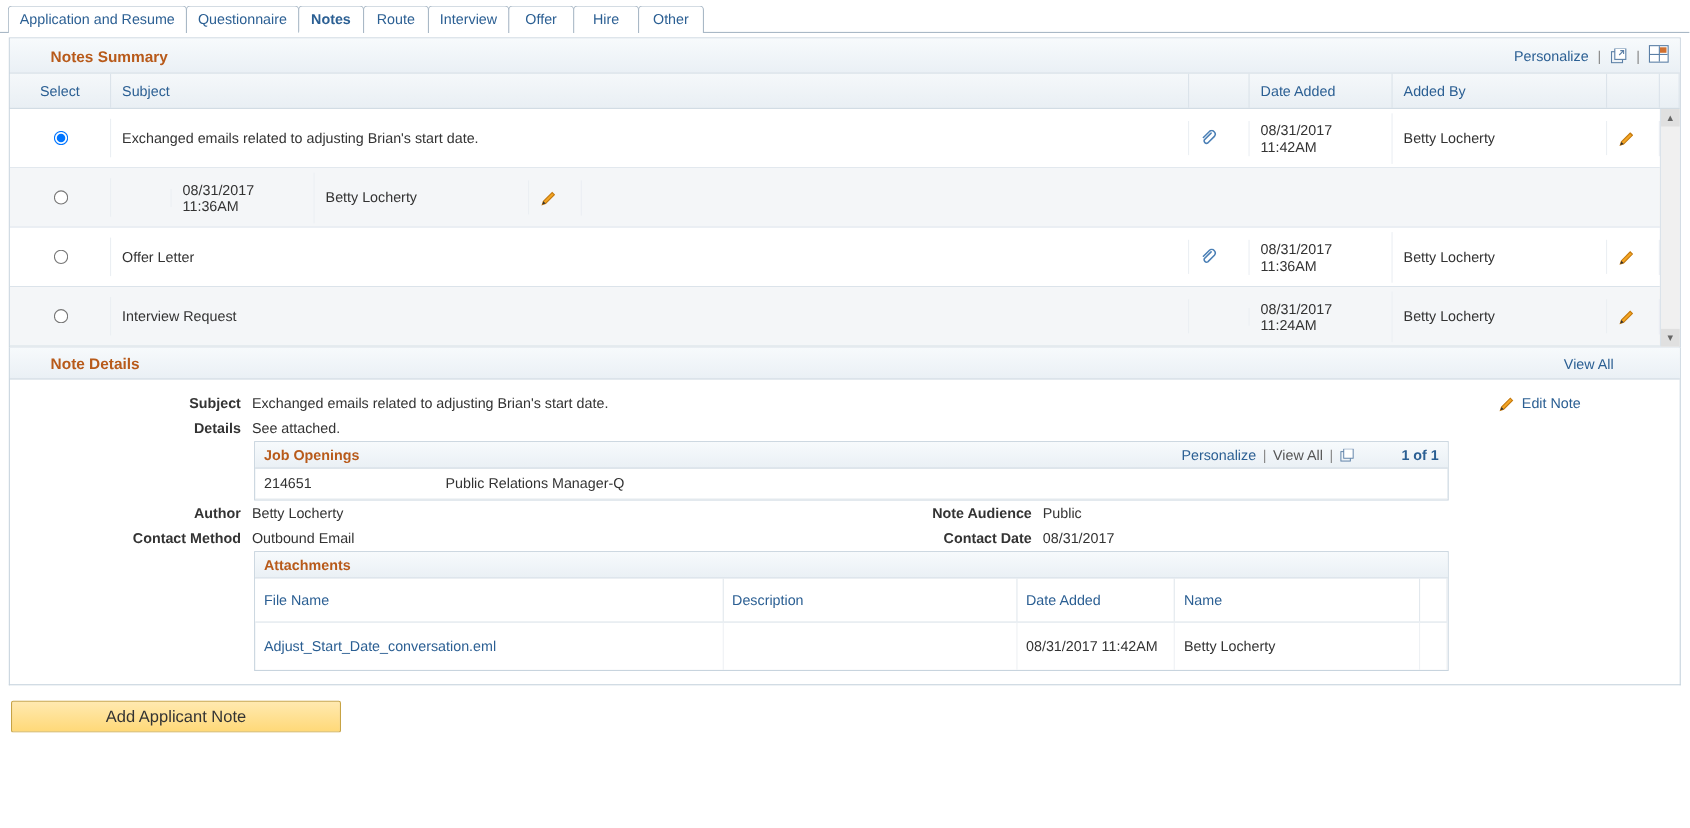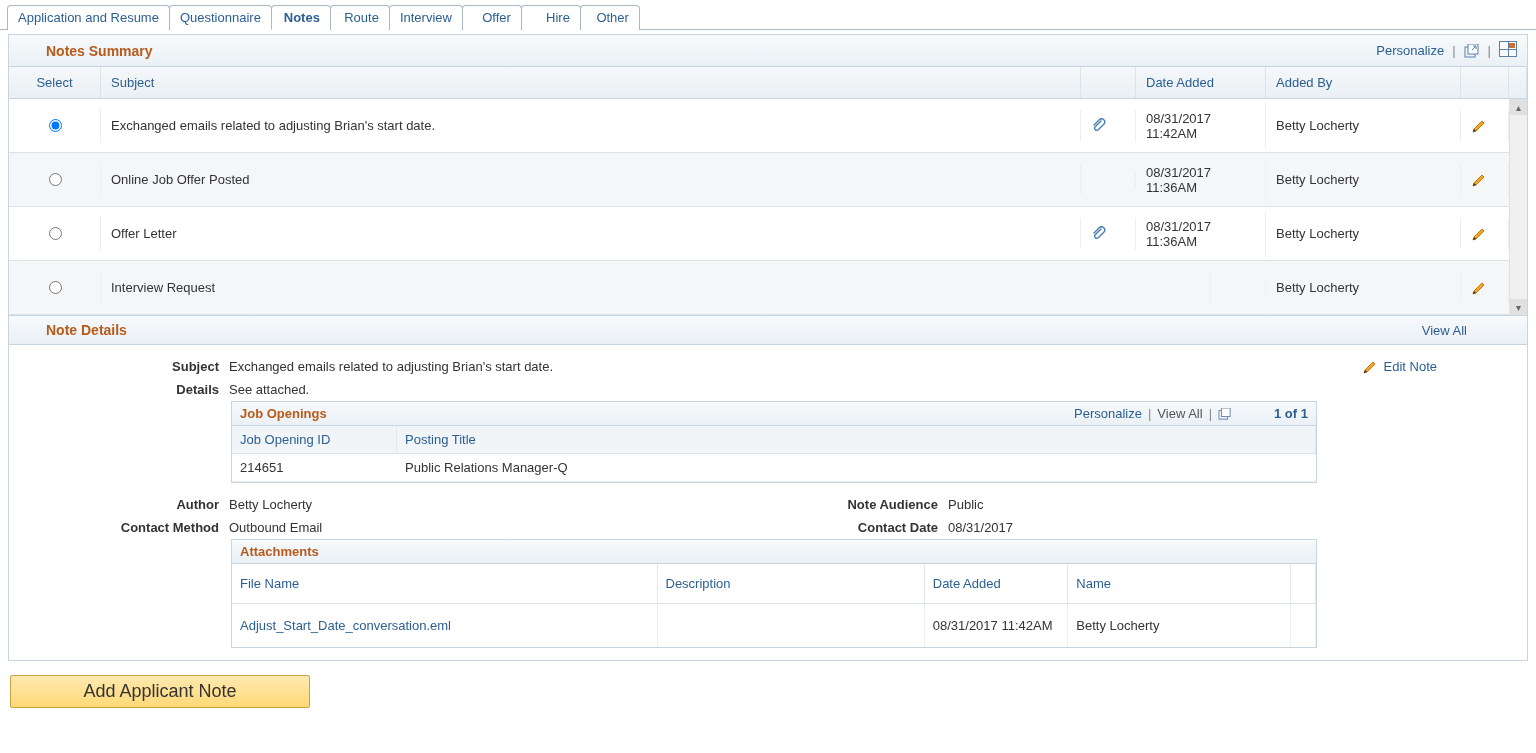--- a/index.html
+++ b/index.html
@@ -22,21 +22,21 @@
     padding: 4px 10px;
     margin-right: 0;
     margin-left: -1px;
     color: #2b5f93;
     cursor: pointer;
     position: relative;
     top: 1px;
     border-top-left-radius: 4px;
     border-top-right-radius: 4px;
     min-width: 60px;
-    text-align: right;
+    text-align: center;
   }
   .tab.selected {
     background: #fff;
     font-weight: bold;
     color: #2b5f93;
     border-bottom: 1px solid #fff;
   }
   
   
   .section {
@@ -154,21 +154,21 @@
   .edit-note-link{ display:flex; align-items:center; gap:6px; color:#2b5f93; text-decoration:none; padding-right:90px;}
   
   .btn-add {
     margin: 14px 0 0 10px;
     padding: 5px 20px;
     background: linear-gradient(#ffe9b0,#ffd978);
     border:1px solid #c7a344;
     border-radius:2px;
     color:#333;
     cursor:pointer;
-    font-size:18px;
+    font-size:15px;
     min-width: 300px;
   }
   svg{ display:block;}
   .grid-icon-box{ width:18px; height:16px; border:1px solid #5b7fa6; display:inline-block; position:relative; background:#fff;}
   .grid-icon-box::before{content:""; position:absolute; left:0;right:0; top:50%; border-top:1px solid #5b7fa6;}
   .grid-icon-box::after{content:""; position:absolute; top:0;bottom:0; left:50%; border-left:1px solid #5b7fa6;}
   .grid-icon-red{ position:absolute; top:1px; right:1px; width:6px; height:5px; background:#d07030;}
   
   .scrollcol{ display:flex; flex-direction:column; justify-content:space-between; min-height:216px; padding:0 !important; border-right:none !important;}
 </style>
@@ -235,21 +235,20 @@
             <svg width="16" height="16" viewBox="0 0 16 16">
                   <path d="M2 14 L3 11 L11 3 L13 5 L5 13 Z" fill="#f5a623" stroke="#c47a10"></path>
                   <path d="M11 3 L13 5" stroke="#c47a10"></path>
                   <path d="M2 14 L3 11 L5 13 Z" fill="#333"></path>
                 </svg>
           </span></div>
         </div>
 
         <div class="trow">
           <div class="col-select"><input type="radio" name="nrow" style=""></div>
-          <div class="col-subject">Online Job Offer Posted</div>
           <div class="col-attach"></div>
           <div class="col-date">08/31/2017 11:36AM</div>
           <div class="col-addedby">Betty Locherty</div>
           <div class="col-edit"><span>
             <svg width="16" height="16" viewBox="0 0 16 16">
                   <path d="M2 14 L3 11 L11 3 L13 5 L5 13 Z" fill="#f5a623" stroke="#c47a10"></path>
                   <path d="M2 14 L3 11 L5 13 Z" fill="#333"></path>
                 </svg>
           </span></div>
         </div>
@@ -269,20 +268,21 @@
                   <path d="M2 14 L3 11 L11 3 L13 5 L5 13 Z" fill="#f5a623" stroke="#c47a10"></path>
                   <path d="M2 14 L3 11 L5 13 Z" fill="#333"></path>
                 </svg>
           </span></div>
         </div>
 
         <div class="trow">
           <div class="col-select"><input type="radio" name="nrow" style=""></div>
           <div class="col-subject">Interview Request</div>
           <div class="col-attach"></div>
+          <div class="col-date">08/31/2017 11:24AM</div>
           <div class="col-addedby">Betty Locherty</div>
           <div class="col-edit"><span>
             <svg width="16" height="16" viewBox="0 0 16 16">
                   <path d="M2 14 L3 11 L11 3 L13 5 L5 13 Z" fill="#f5a623" stroke="#c47a10"></path>
                   <path d="M2 14 L3 11 L5 13 Z" fill="#333"></path>
                 </svg>
           </span></div>
         </div>
       </div>
       <div class="scroll-gutter scrollcol">
@@ -332,31 +332,27 @@
             <span>
               <svg width="14" height="12" viewBox="0 0 16 14">
                   <rect x="1" y="3" width="10" height="10" fill="none" stroke="#5b7fa6"></rect>
                   <rect x="4" y="0" width="10" height="10" fill="#fff" stroke="#5b7fa6"></rect>
                 </svg>
             </span>
             <span style="width:30px;"></span>
             <span style="color:#2b5f93; font-weight:bold;">1 of 1</span>
           </span>
         </div>
-        <div class="inner-thead">
-          <div class="jo-id">Job Opening ID</div>
-          <div class="jo-title">Posting Title</div>
-        </div>
         <div class="inner-trow">
           <div class="jo-id">214651</div>
           <div class="jo-title">Public Relations Manager-Q</div>
         </div>
       </div>
 
-      <div class="two-col" style="margin-top:10px;">
+      <div class="two-col" style="">
         <div>
           <div class="field-row">
             <div class="field-label">Author</div>
             <div class="field-value">Betty Locherty</div>
           </div>
           <div class="field-row">
             <div class="field-label">Contact Method</div>
             <div class="field-value">Outbound Email</div>
           </div>
         </div>

